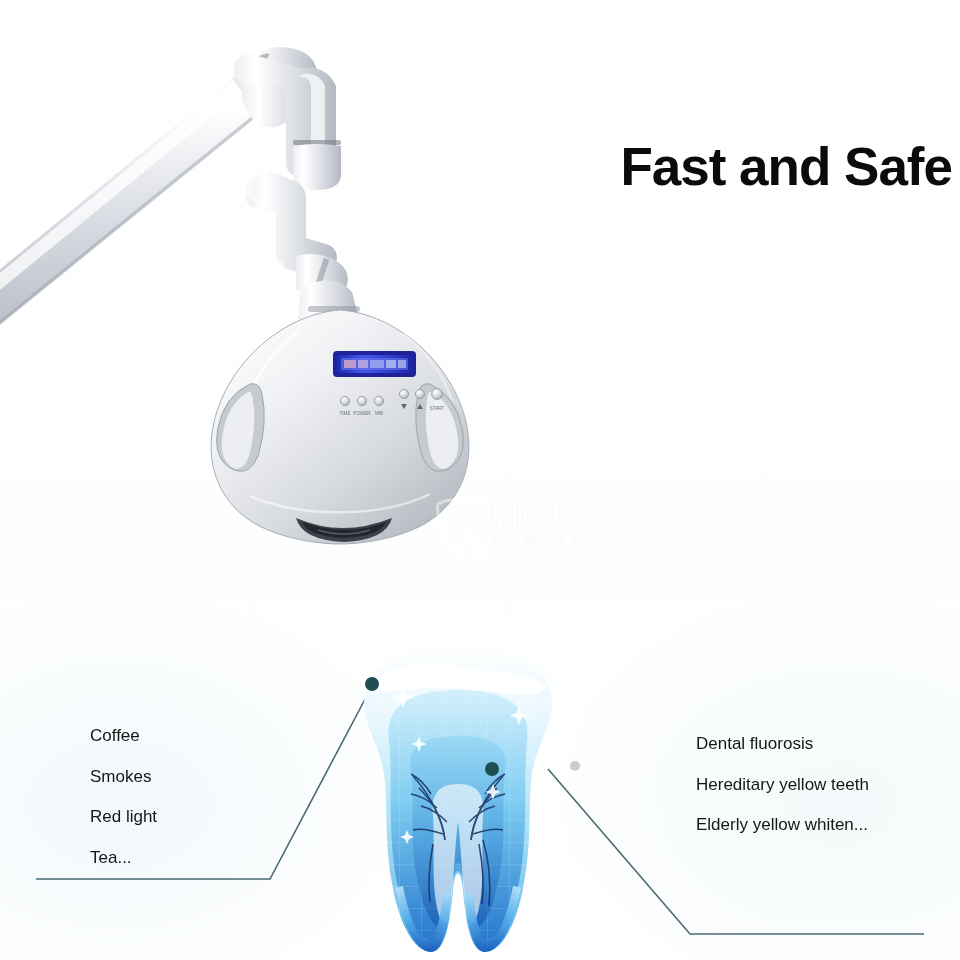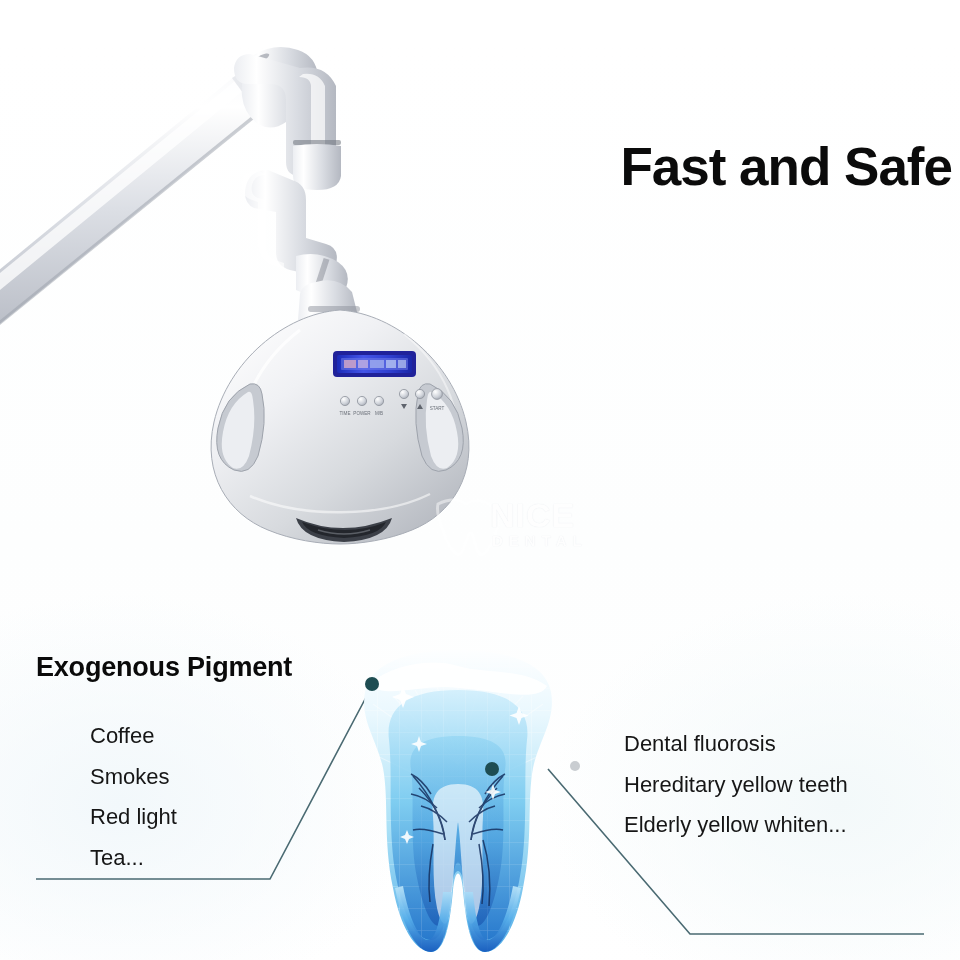--- a/index.html
+++ b/index.html
@@ -19,23 +19,23 @@
             font-size:25.5px;line-height:1.47;color:#171717;font-weight:400;white-space:pre-line;}
 
   
   .lamp{position:absolute;left:0;top:0;width:520px;height:530px;}
 
   
   .sec-h{position:absolute;font-size:27px;font-weight:bold;color:#0a0a0a;letter-spacing:-.2px;}
   .sec-h.left{left:36px;top:608px;}
   .sec-h.right{right:20px;top:608px;}
 
-  .lst{position:absolute;font-size:22px;line-height:40.5px;color:#161616;}
+  .lst{position:absolute;font-size:17px;line-height:40.5px;color:#161616;}
   .lst.left{left:90px;top:672px;}
-  .lst.right{left:624px;top:680px;}
+  .lst.right{left:696px;top:680px;}
   .lst div{white-space:nowrap;}
 
   .connector{position:absolute;left:0;top:560px;width:960px;height:400px;pointer-events:none;}
 
   
   .tooth-wrap{position:absolute;left:333px;top:600px;width:250px;height:320px;}
 
   
   .wm{position:absolute;left:430px;top:450px;width:190px;height:62px;opacity:.55;}
   .wm-text{position:absolute;left:60px;top:2px;font-size:34px;font-weight:bold;
@@ -304,21 +304,20 @@
     </g>
 
     <path d="M36 40 C 60 20, 100 14, 125 22 C 152 30, 190 24, 214 42
              C 206 58, 170 48, 126 44 C 84 40, 52 56, 36 40 Z" fill="#ffffff" opacity=".88"></path>
 
     <circle cx="39" cy="40" r="7" fill="#1e4d52"></circle>
     <circle cx="159" cy="125" r="7" fill="#1e4d52"></circle>
     <circle cx="242" cy="122" r="5" fill="#c9cdd1"></circle>
   </svg>
 
-  <div class="sec-h left">Exogenous Pigment</div>
   <div class="lst left">
     <div>Coffee</div>
     <div>Smokes</div>
     <div>Red light</div>
     <div>Tea...</div>
   </div>
 
   <div class="lst right">
     <div>Dental fluorosis</div>
     <div>Hereditary yellow teeth</div>

